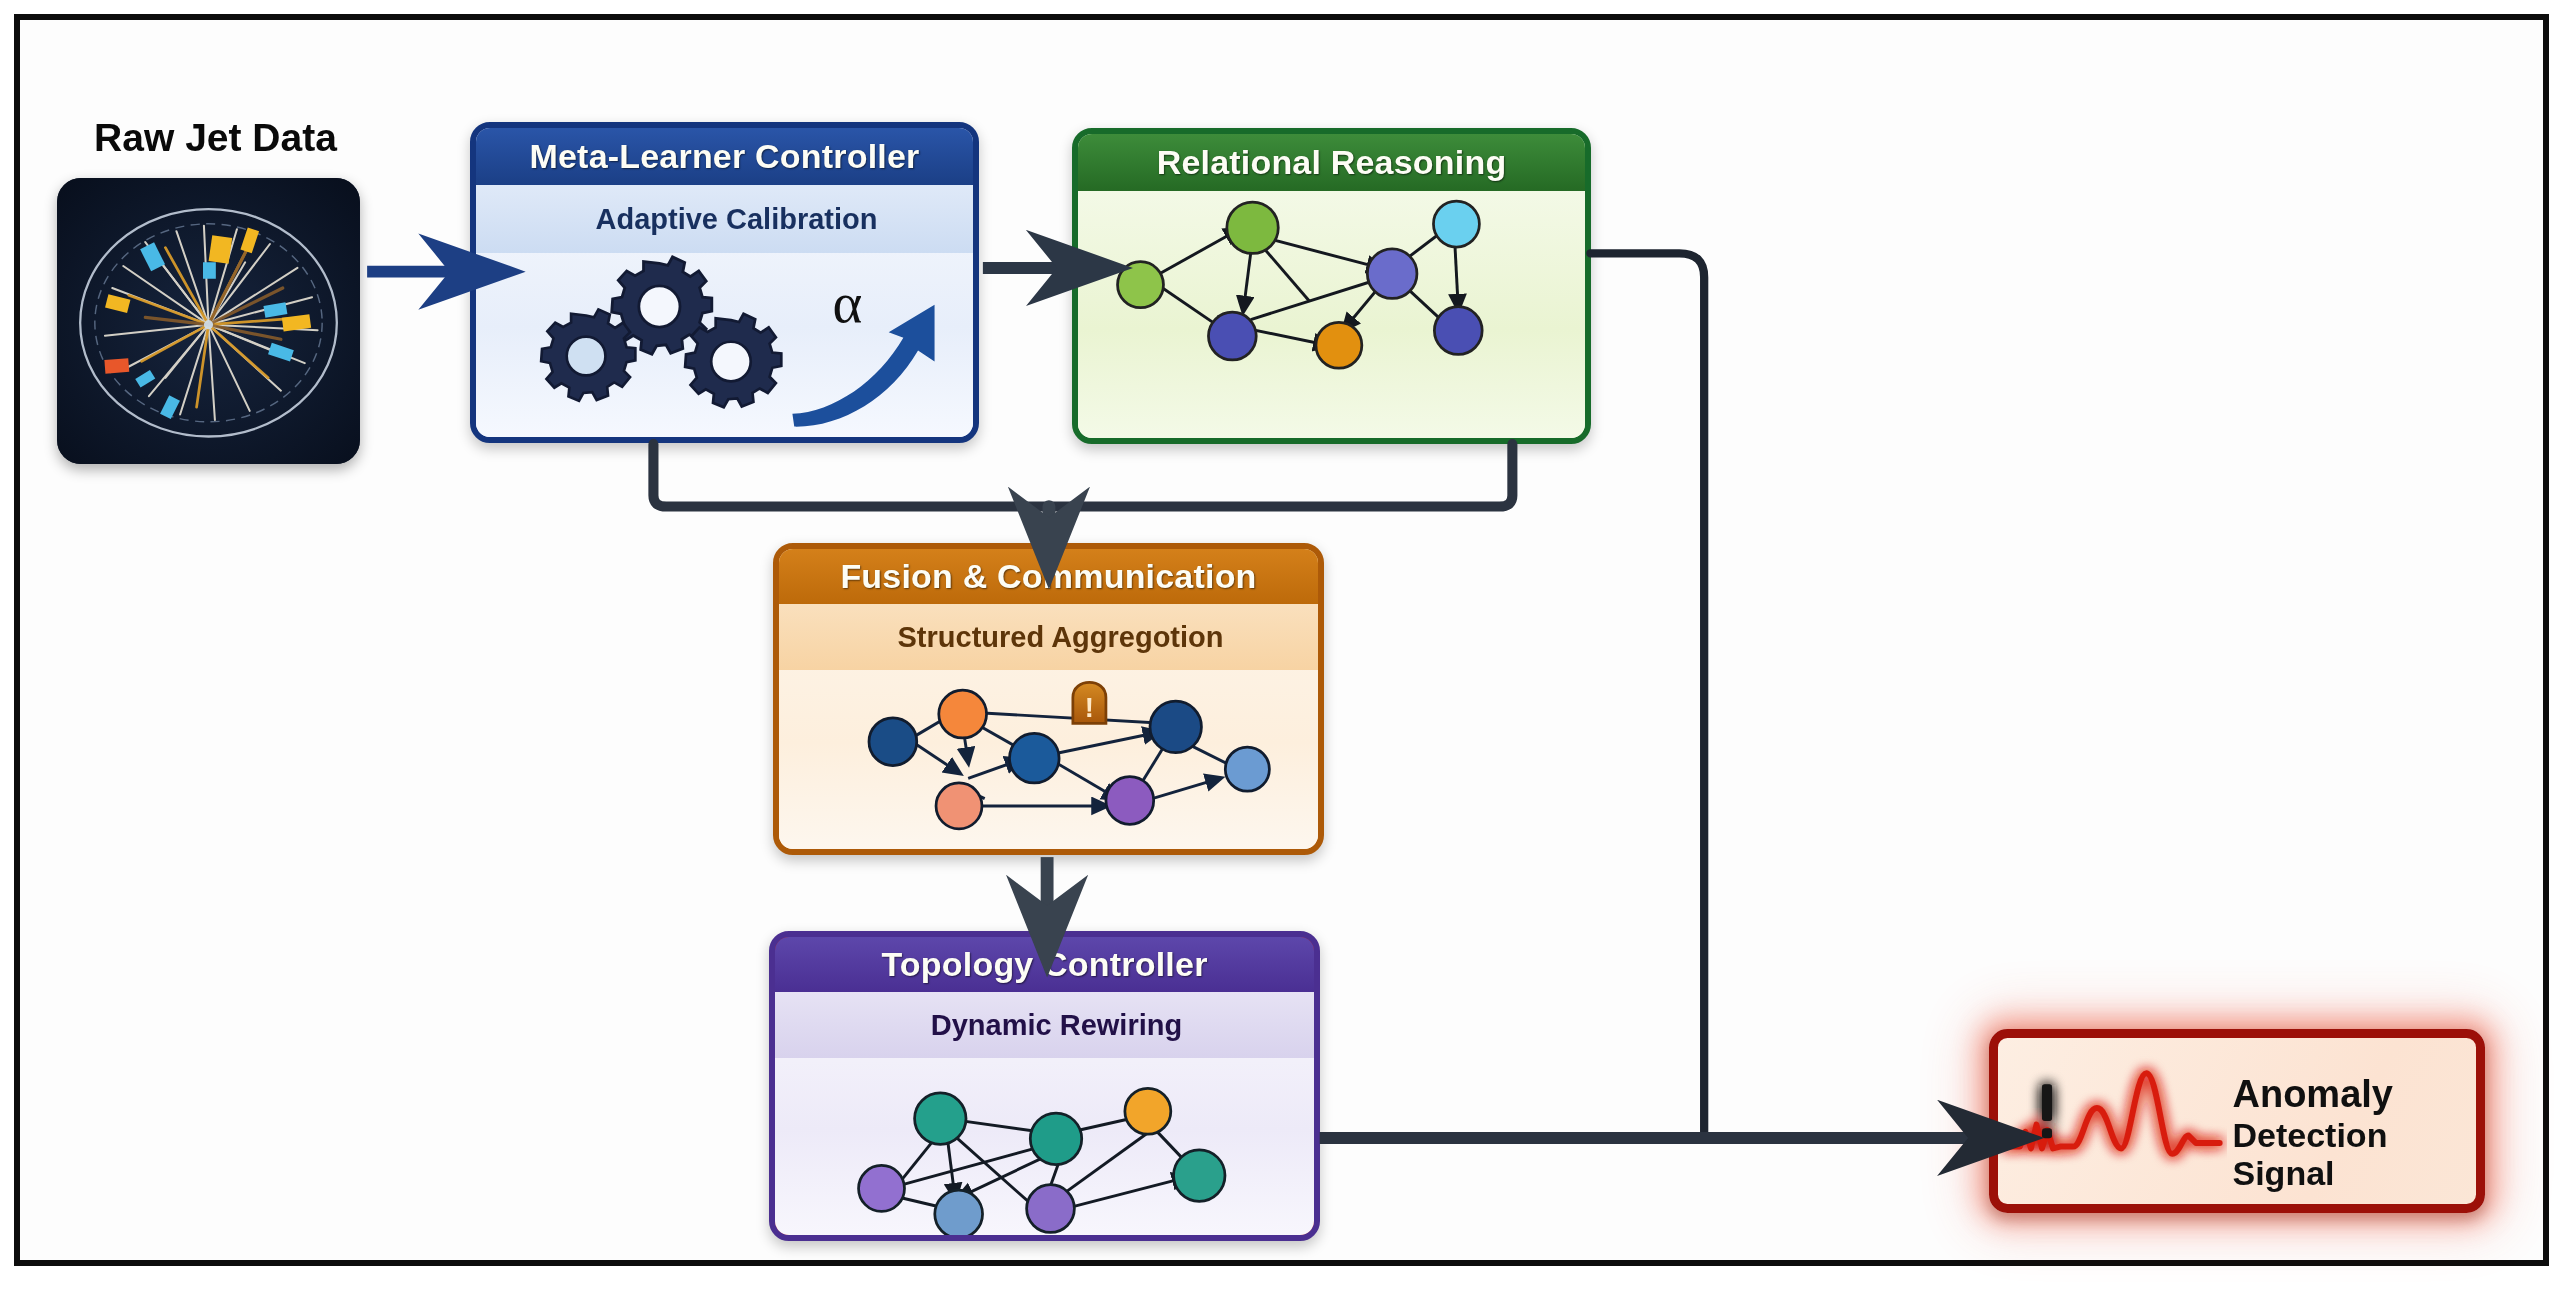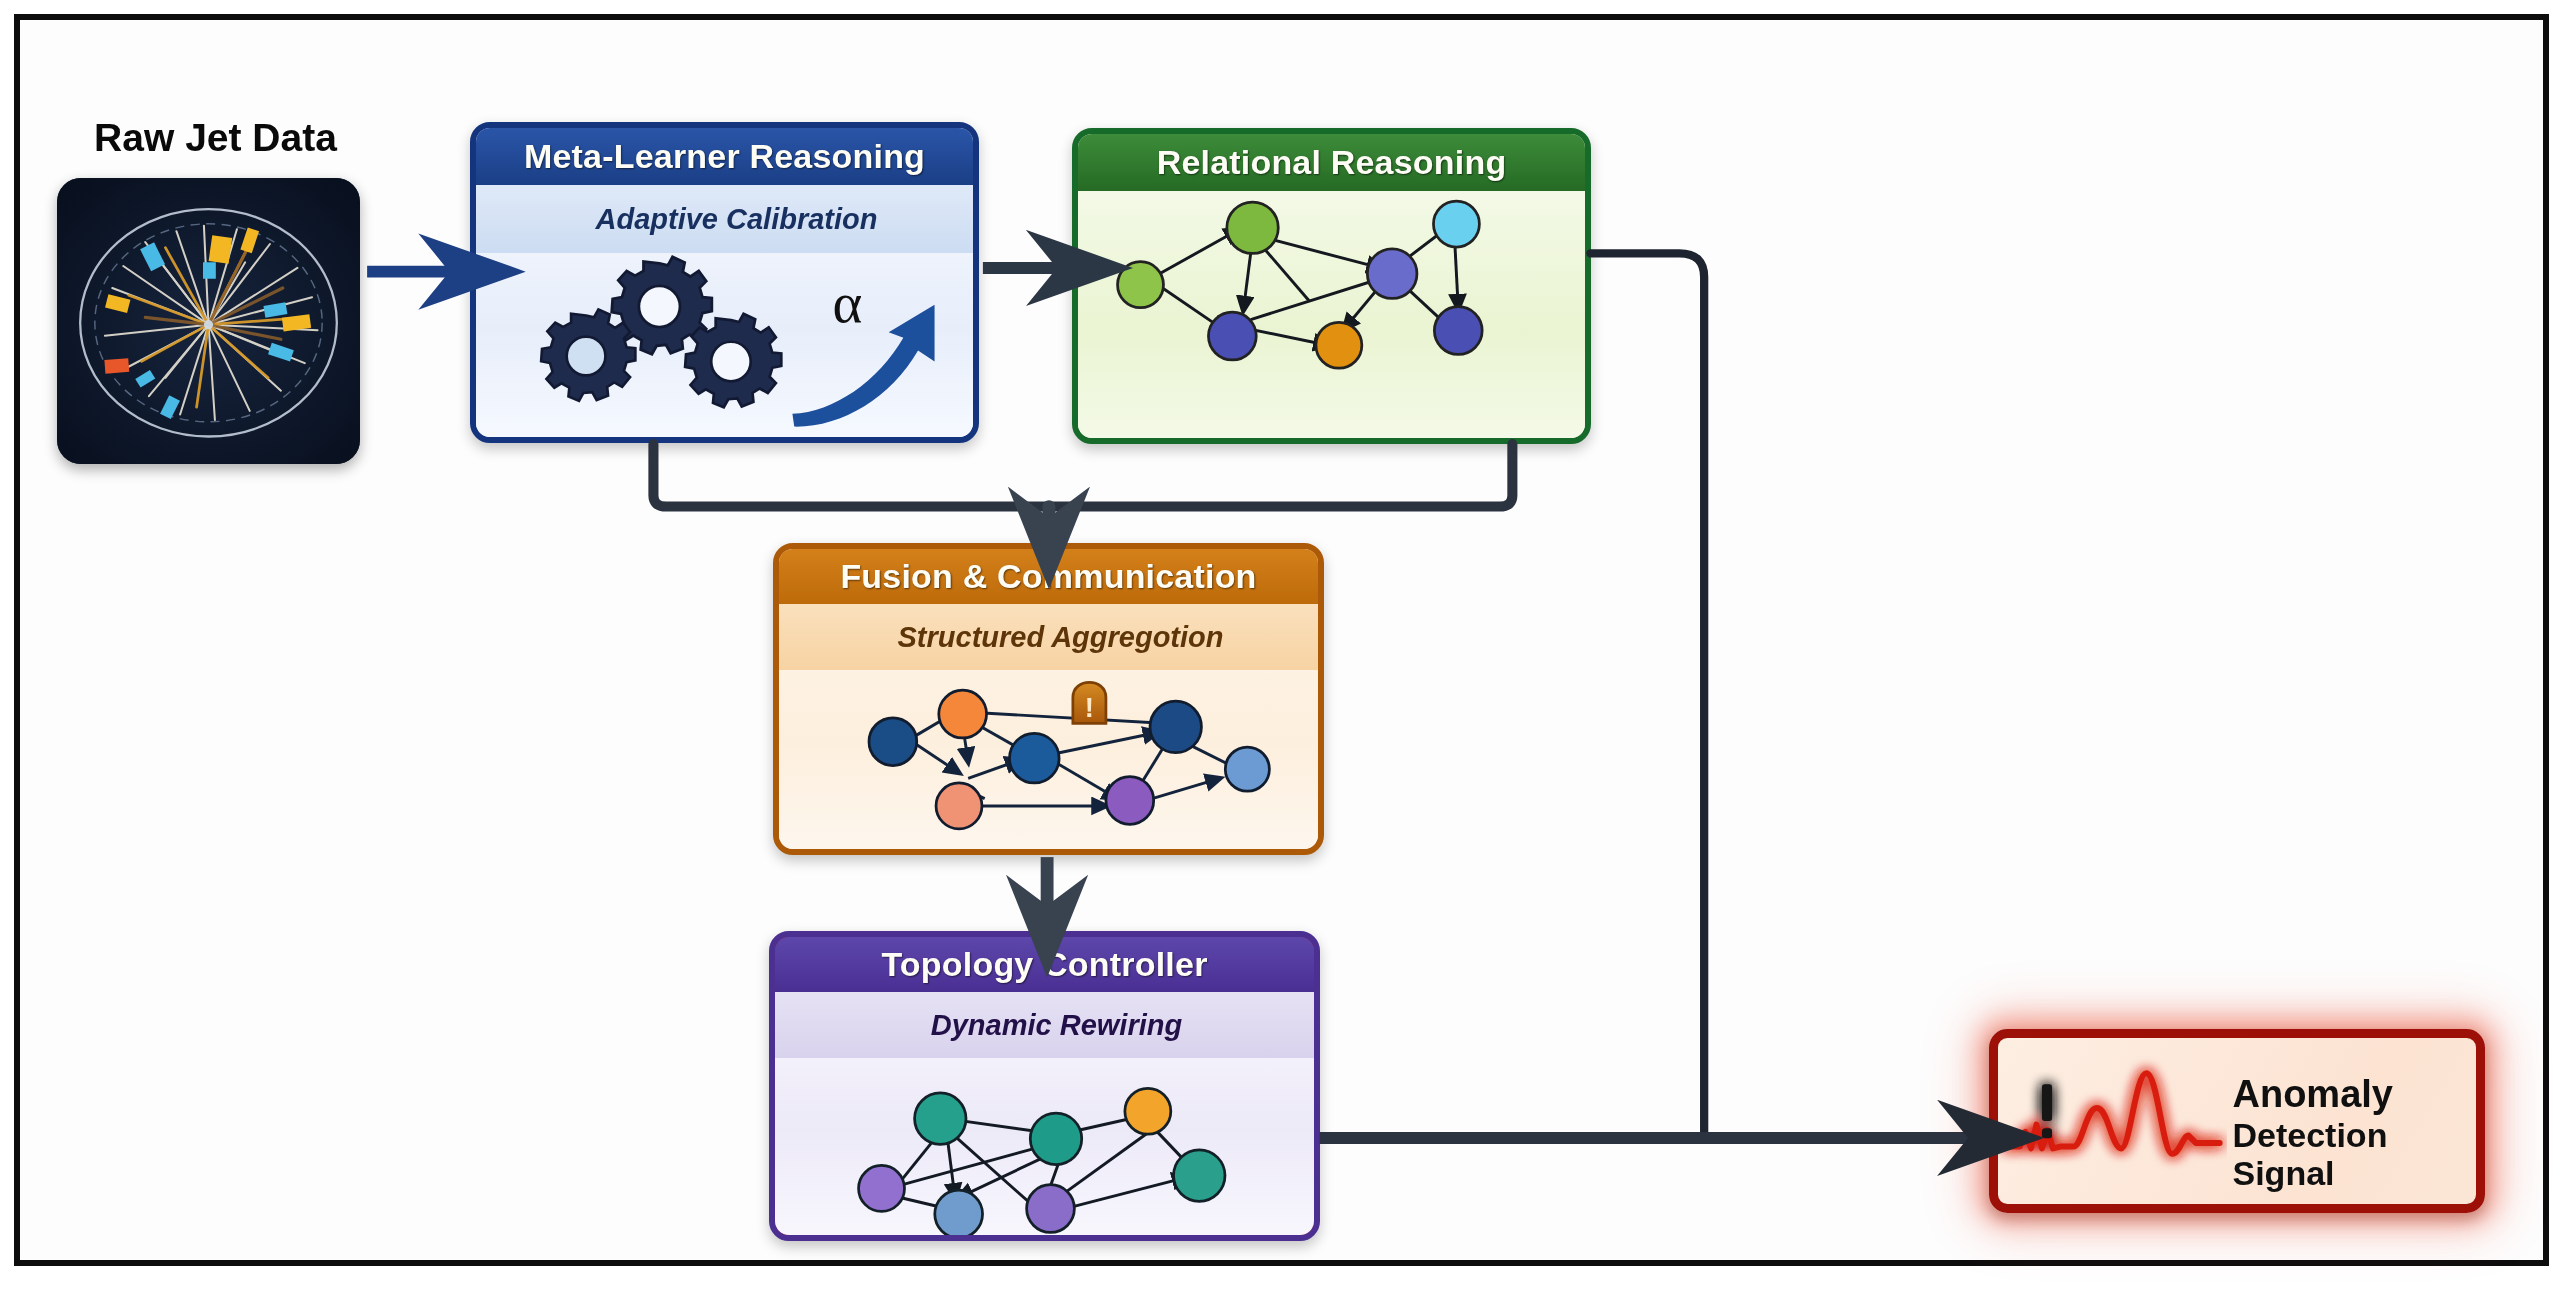--- a/index.html
+++ b/index.html
@@ -42,21 +42,20 @@
     align-items: center;
     justify-content: center;
   }
   .card-body {
     position: relative;
     width: 100%;
     box-sizing: border-box;
   }
   .card-sub {
     text-align: left;
-    font-style: italic;
     font-weight: bold;
     display: flex;
     align-items: center;
     justify-content: center;
     padding-left: 24px;
   }
   .card-art {
     position: relative;
     width: 100%;
   }
@@ -204,21 +203,21 @@
         <line x1="232" y1="186" x2="256" y2="194" stroke="#49b9e6" stroke-width="13"></line>
         <line x1="78" y1="204" x2="52" y2="206" stroke="#e8572a" stroke-width="15"></line>
         <line x1="104" y1="214" x2="88" y2="224" stroke="#49b9e6" stroke-width="11"></line>
         <line x1="128" y1="240" x2="118" y2="260" stroke="#49b9e6" stroke-width="13"></line>
       </g>
       <circle cx="165" cy="160" r="5" fill="#cfe1f2" opacity="0.9"></circle>
     </svg>
   </div>
 
   <div class="card" id="meta">
-    <div class="card-header">Meta-Learner Reasoning</div>
+    <div class="card-header">Meta-Learner Controller</div>
     <div class="card-body">
       <div class="card-sub">Adaptive Calibration</div>
       <div class="card-art">
         <svg width="509" height="184" viewBox="0 0 555 200">
           <g fill="#1f2b4d" stroke="#121a33" stroke-width="3">
             <g transform="translate(200,58) scale(1.02)">
               <path d="M0,-46 L9,-44 L14,-53 L27,-47 L25,-37 L33,-32 L42,-38 L50,-27 L43,-20 L46,-10 L56,-9 L56,5 L46,7 L43,17 L50,24 L41,35 L32,30 L24,35 L25,45 L12,50 L7,41 L-3,42 L-8,51 L-20,46 L-19,36 L-28,31 L-36,36 L-45,26 L-38,18 L-41,8 L-51,6 L-50,-8 L-40,-10 L-37,-20 L-44,-28 L-35,-38 L-26,-33 L-17,-38 L-17,-48 Z"></path>
               <circle cx="0" cy="0" r="22" fill="#f4f7fd"></circle>
             </g>
             <g transform="translate(120,112) scale(0.96)">

